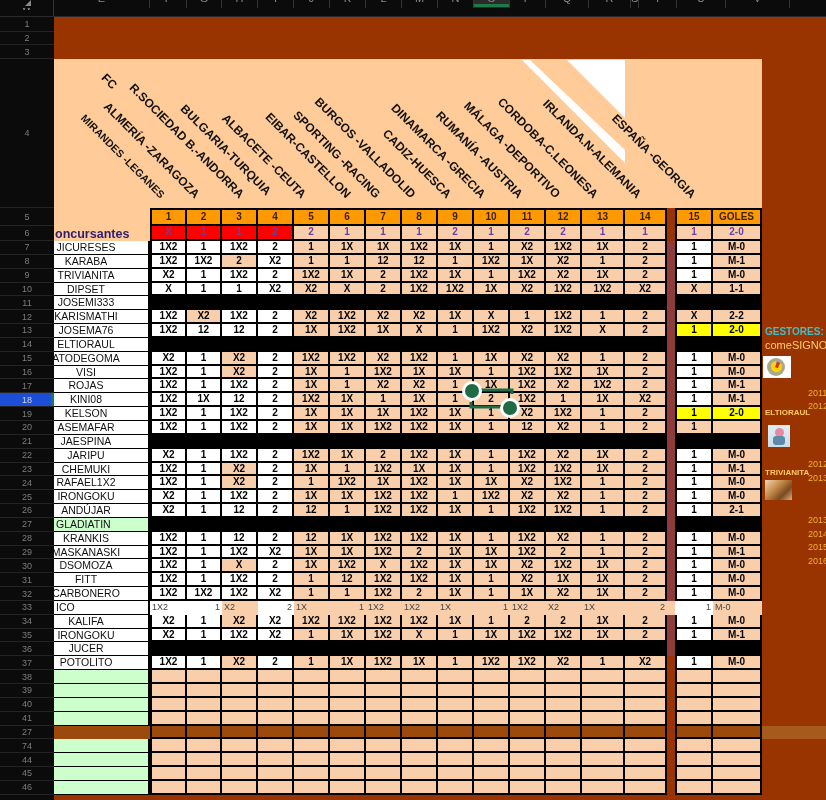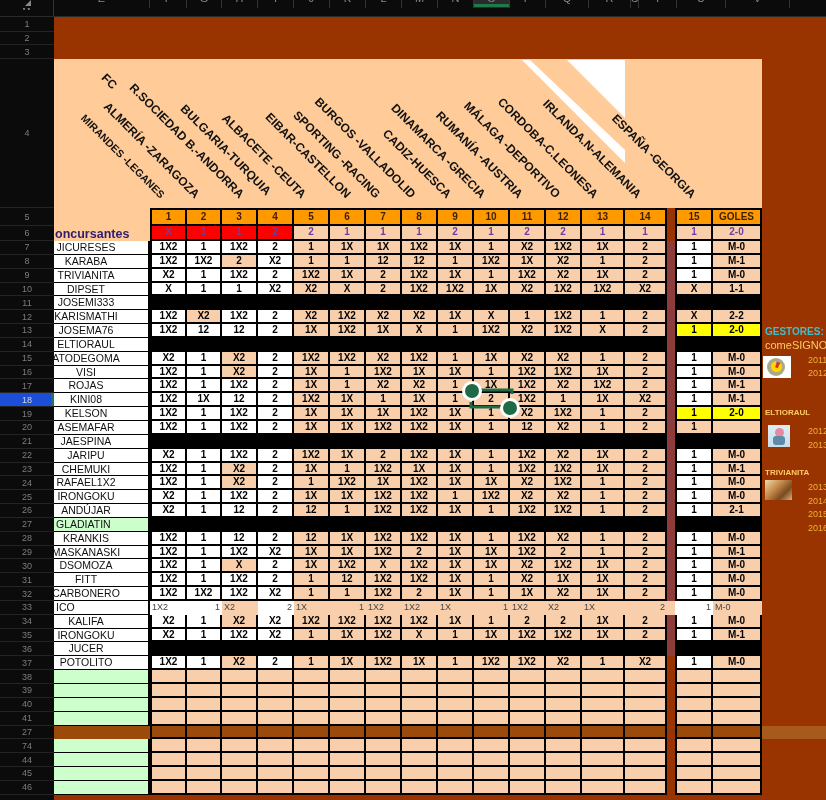--- a/index.html
+++ b/index.html
@@ -59,21 +59,21 @@
   .plain{font-size:9px;color:#444;line-height:13.85px;padding:0 2px;border:none;}
   .plain.num{text-align:right;}
   .plain.txt{text-align:left;}
 
   
   #gest{position:absolute;left:708px;top:0;width:44px;height:783px;pointer-events:none;}
   #gest *{pointer-events:auto;}
   .g-title{position:absolute;left:3px;top:309px;font-weight:bold;font-size:10px;color:#3fbfcc;}
   .g-name{position:absolute;left:3px;font-size:11px;color:#ffcc66;}
   .g-name.b{font-weight:bold;font-size:8px;}
-  .g-year{position:absolute;left:46px;font-size:9px;color:#f2b233;}
+  .g-year{position:absolute;left:46px;font-size:9px;color:#f2b233;margin-top:33px;}
   .av{position:absolute;box-sizing:border-box;}
   .av1{left:1px;top:339px;width:28px;height:22px;background:#fff;}
   .av1 i{position:absolute;left:4px;top:2px;width:18px;height:18px;border-radius:50%;background:#a8a88a;}
   .av1 b{position:absolute;left:8px;top:5px;width:11px;height:11px;border-radius:50%;background:conic-gradient(transparent 0deg 60deg,#ffd400 60deg 360deg);}
   .av1 u{position:absolute;left:13px;top:6px;width:3px;height:6px;background:#e03020;transform:rotate(20deg);}
   .av2{left:6px;top:408px;width:22px;height:22px;background:linear-gradient(#dfeef6,#c9dde8);}
   .av2 i{position:absolute;left:7px;top:3px;width:9px;height:9px;border-radius:50%;background:#e68aa0;}
   .av2 b{position:absolute;left:5px;top:11px;width:12px;height:9px;background:#5c8aa8;border-radius:3px;}
   .av3{left:3px;top:463px;width:27px;height:20px;background:linear-gradient(135deg,#f0d9b0 0%,#c48a4a 40%,#7a4a20 70%,#d8b080 100%);}
 

